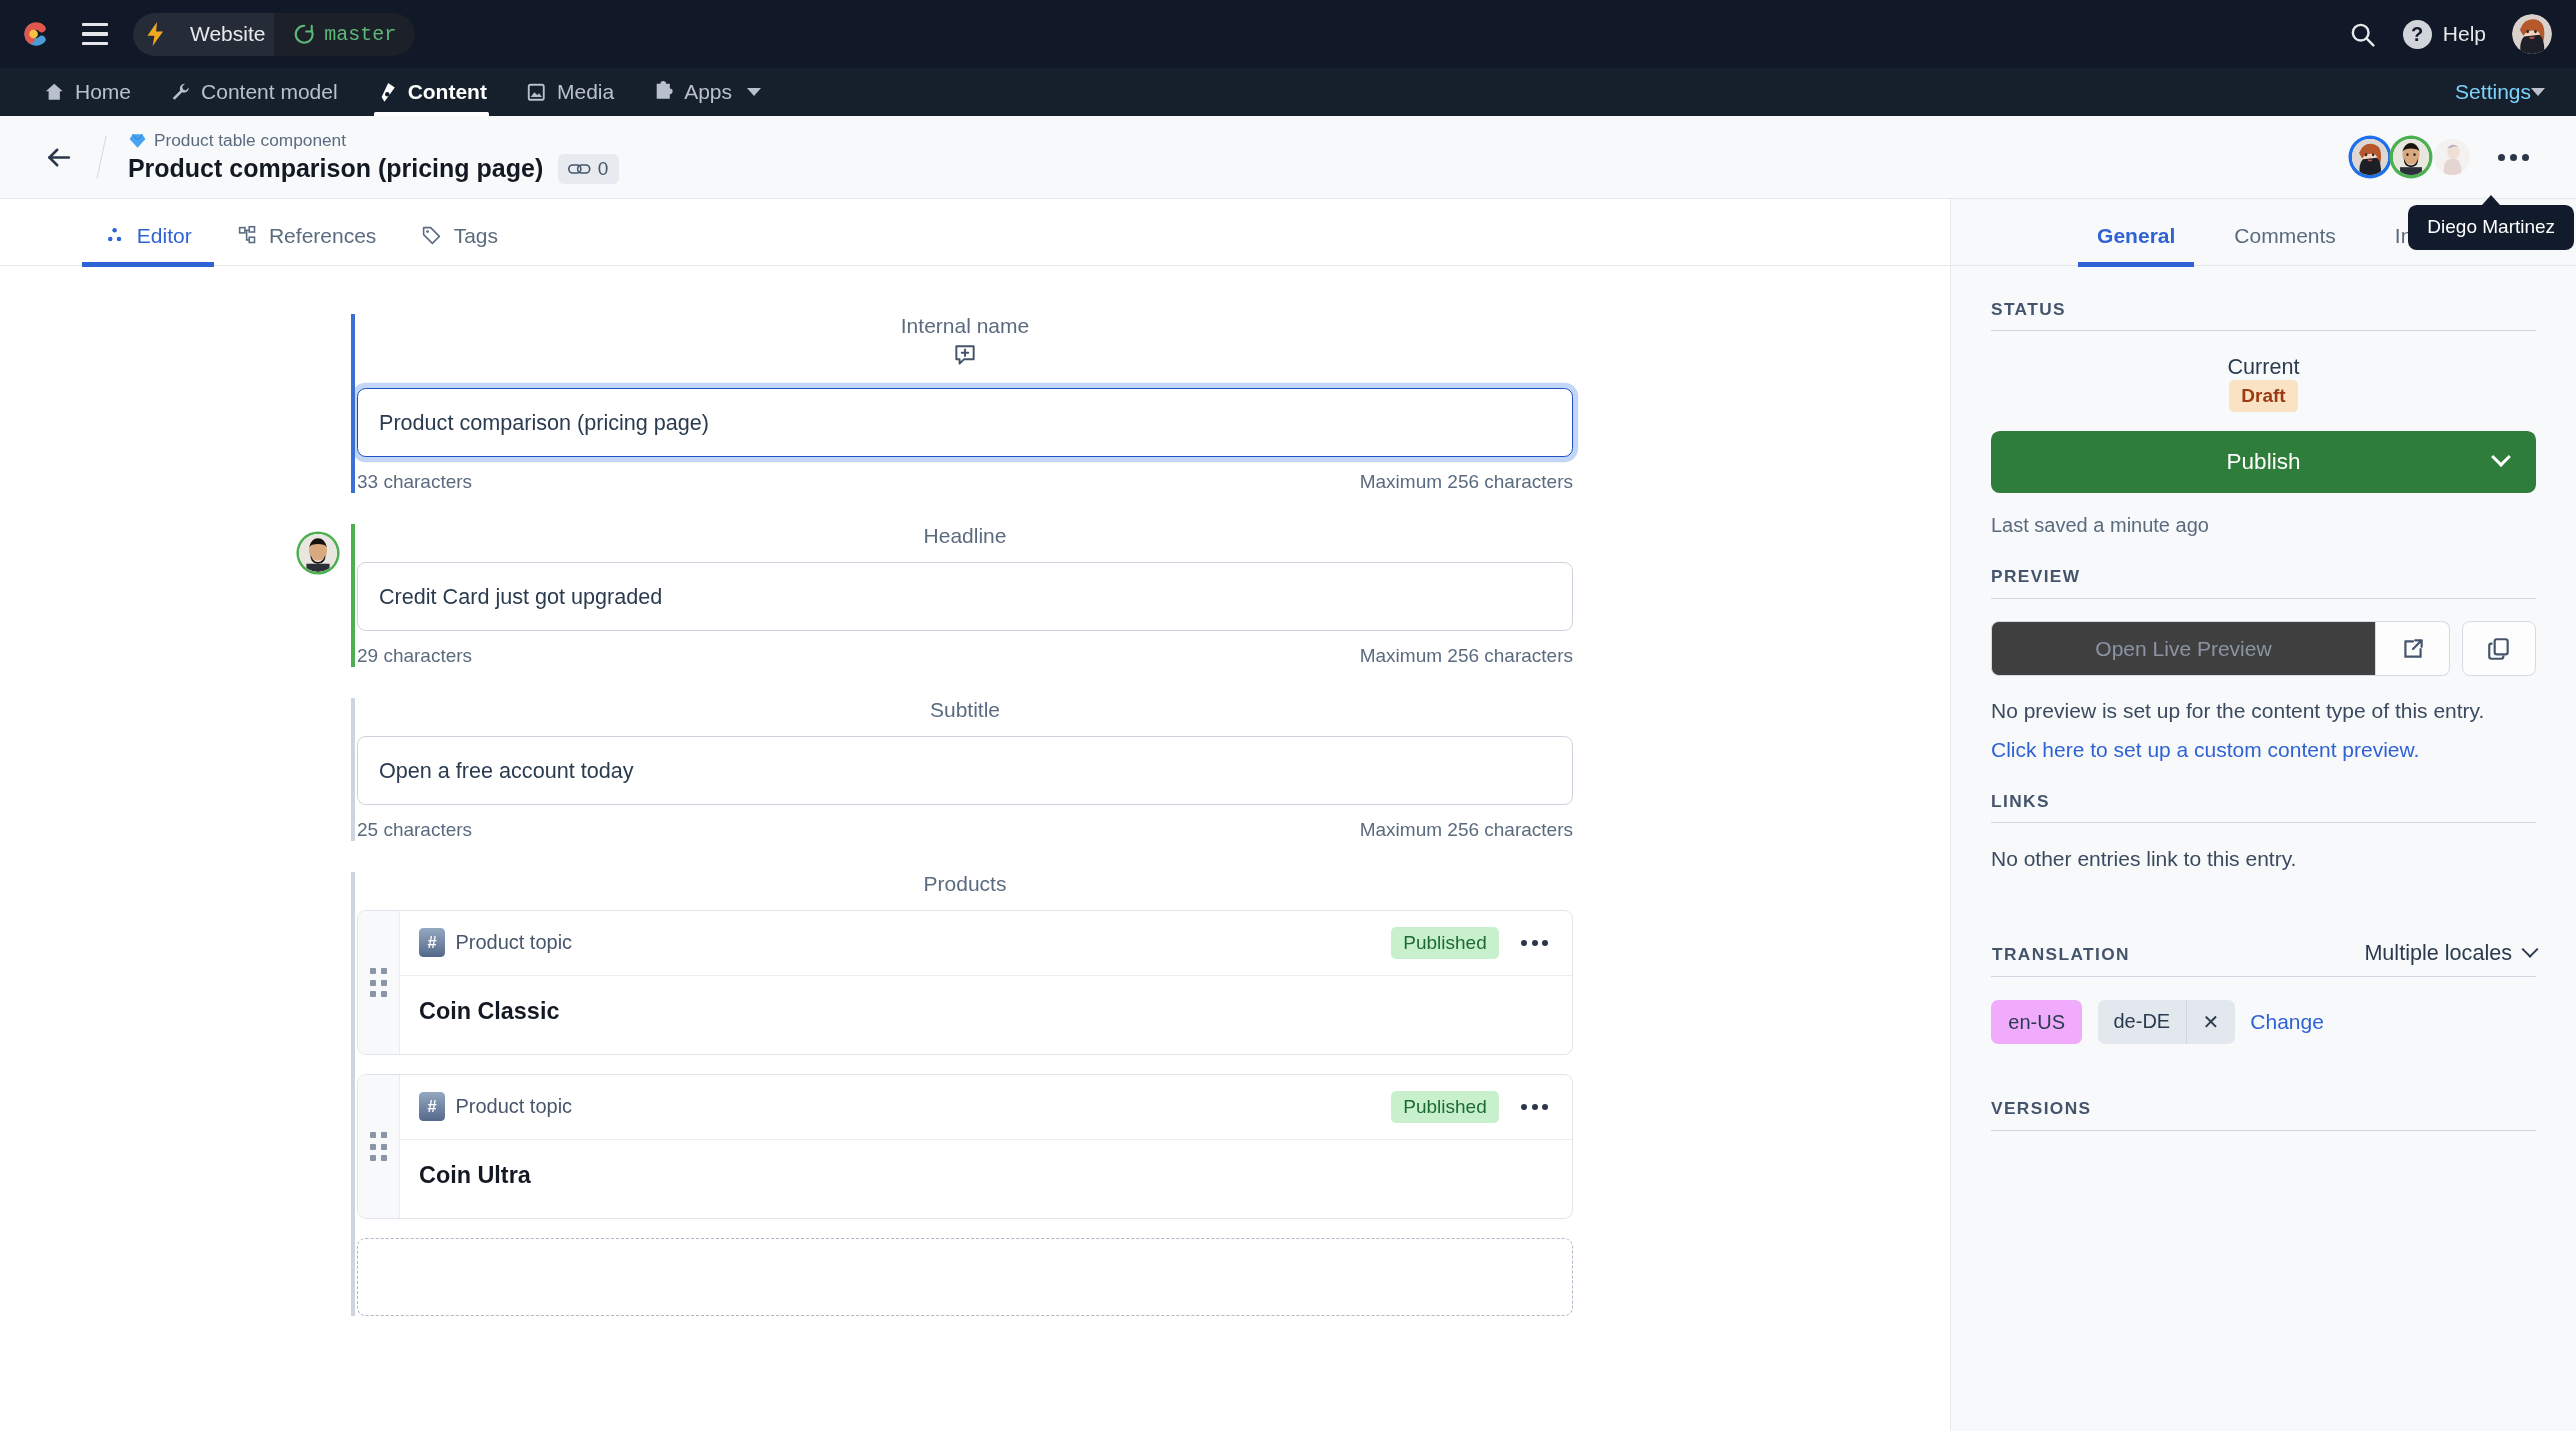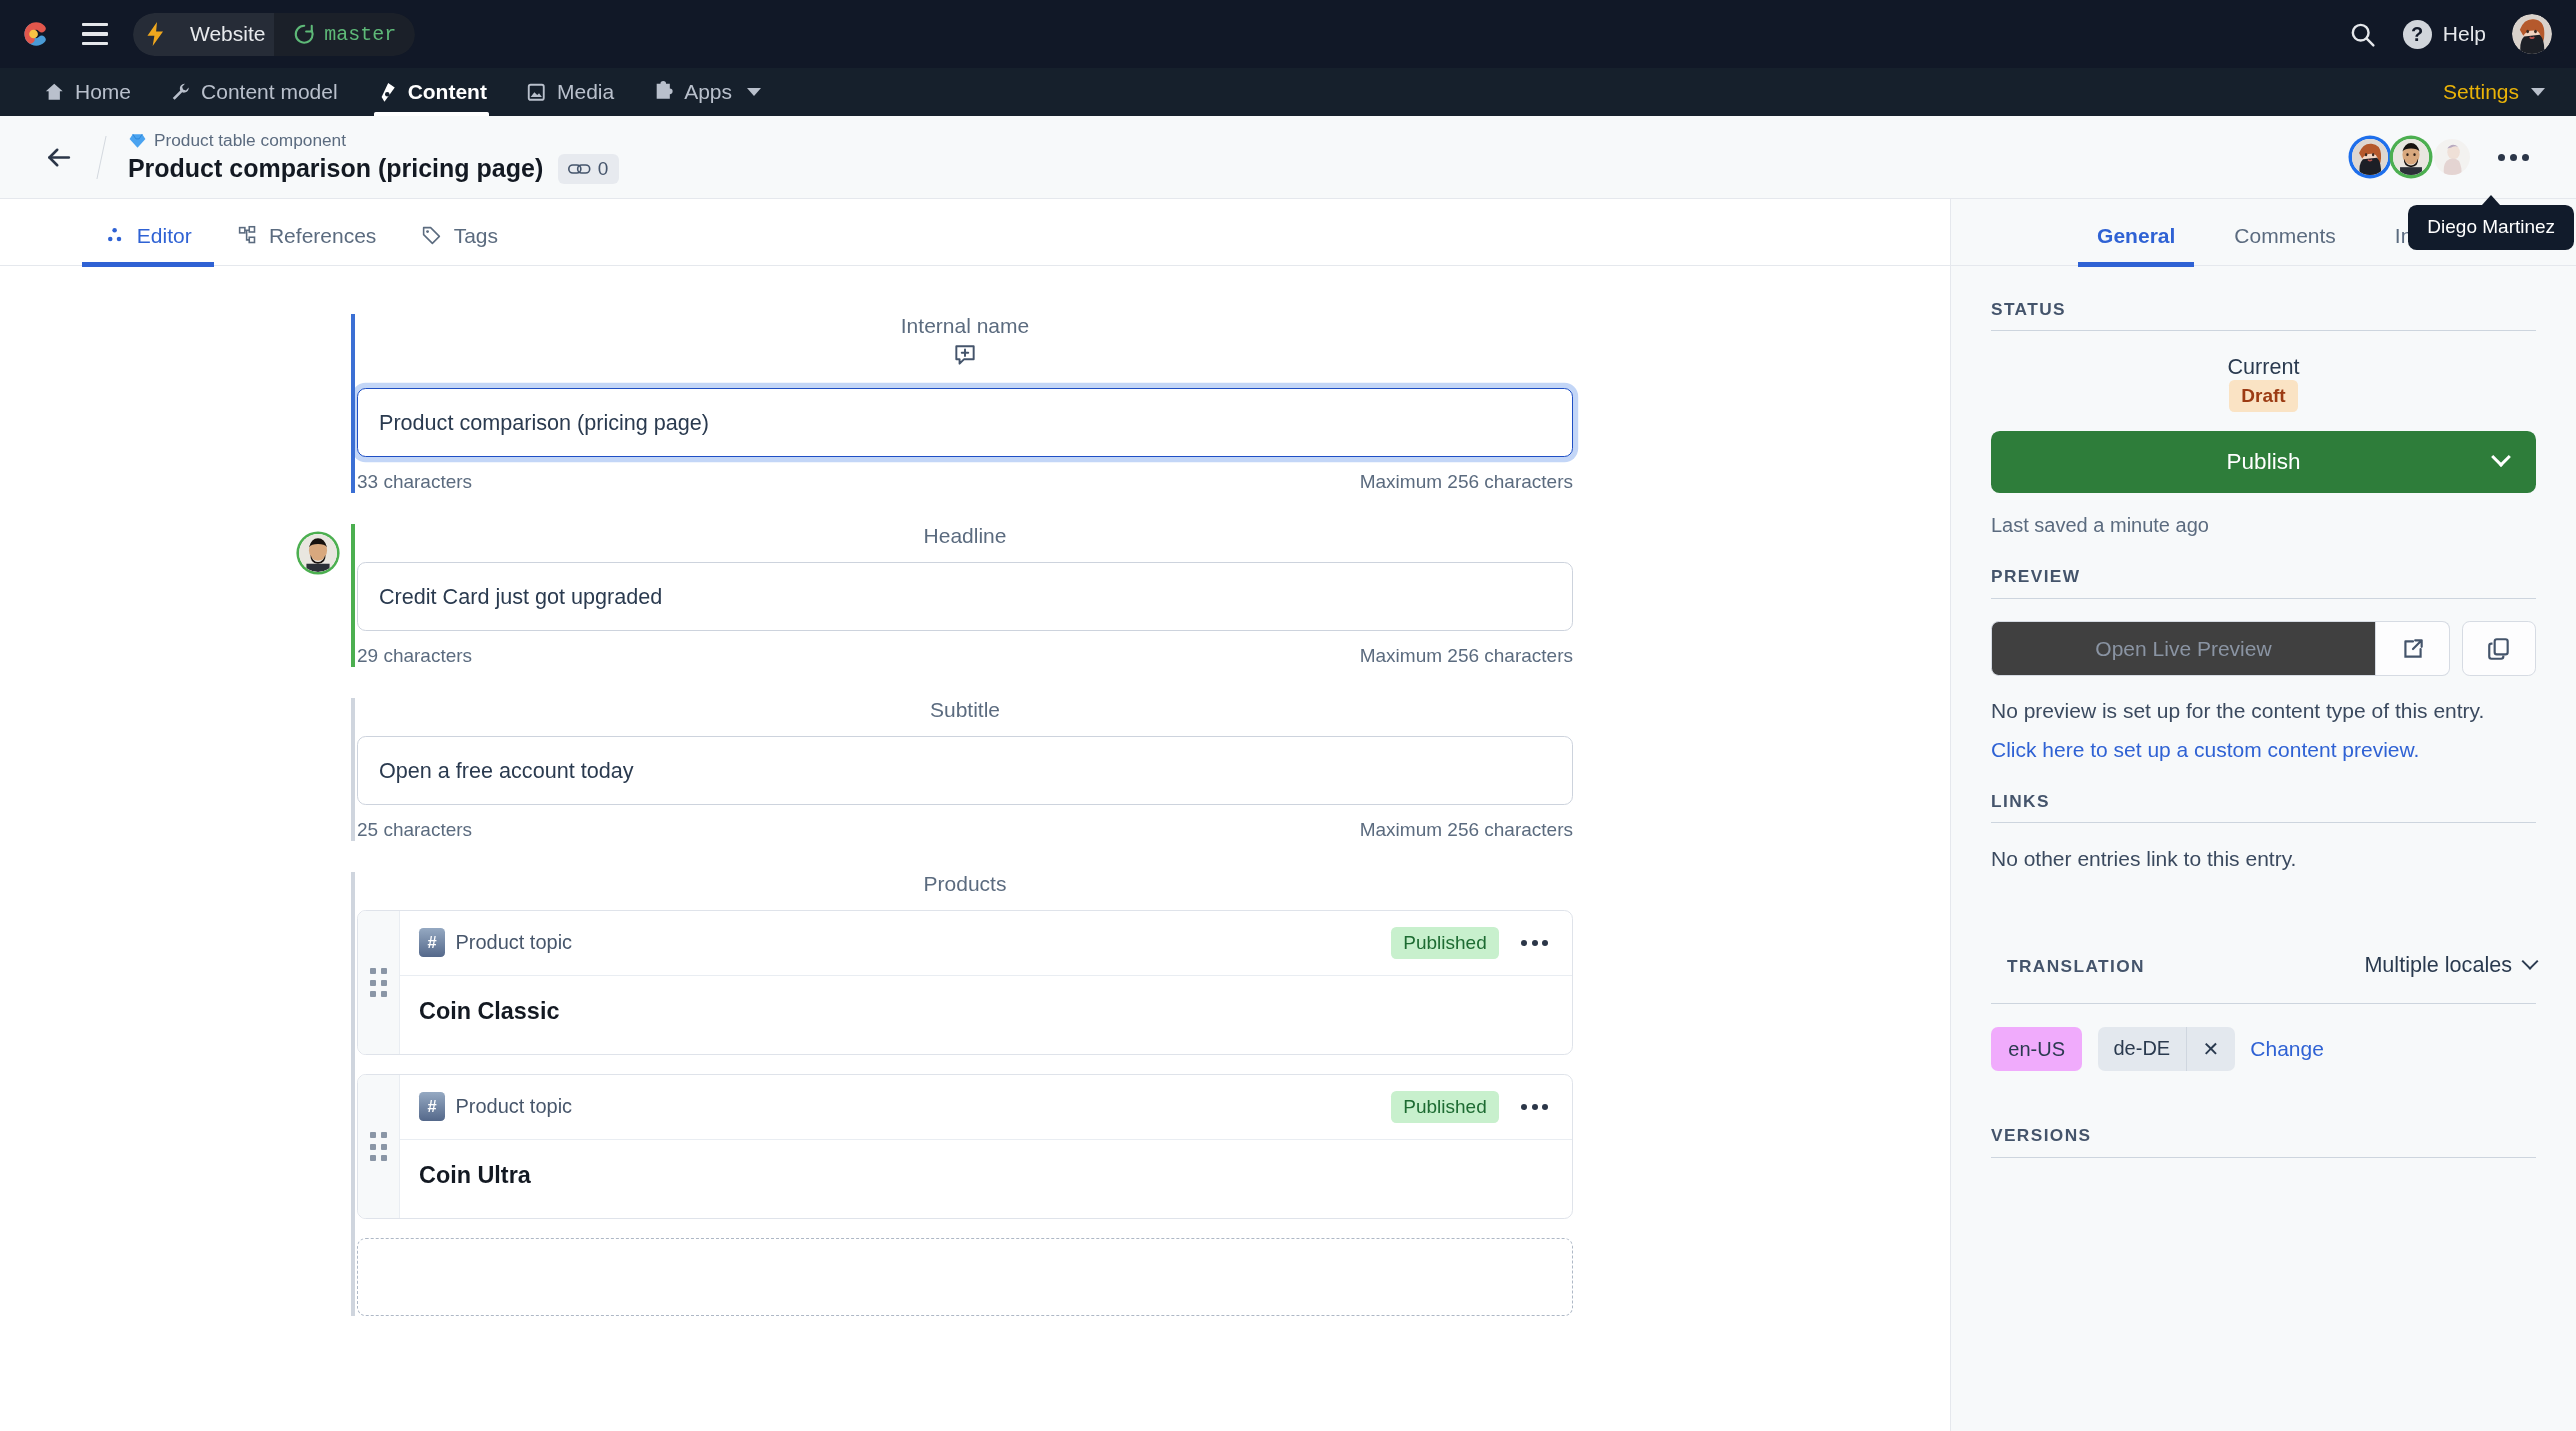--- a/index.html
+++ b/index.html
@@ -61,21 +61,21 @@
     display: flex; align-items: center; gap: 9.5px; padding: 0 19px;
     color: #b9c0cc; font-size: 21px; cursor: pointer; position: relative;
   }
   .nav-item.active { color: #ffffff; font-weight: bold; }
   .nav-item.active::after {
     content: ""; position: absolute; left: 17.3px; right: 17.3px; bottom: 0;
     height: 4.3px; background: #ffffff; border-radius: 1.7px 1.7px 0 0;
   }
   .nav-right { margin-left: auto; display: flex; align-items: center; }
   .settings-item {
-    display: flex; align-items: center; gap: 12px; color: #eab308; font-size: 21px;
+    display: flex; align-items: center; gap: 0; color: #7dd3fc; font-size: 21px;
     padding: 0 7px; cursor: pointer; margin-left: 13px;
   }
   .caret-down { width: 0; height: 0; border-left: 7.8px solid transparent; border-right: 7.8px solid transparent; border-top: 8.7px solid #b9c0cc; }
 
   
   .entry-header {
     height: 83px; background: #f7f9fa; border-bottom: 0.9px solid #e5e8ed;
     display: flex; align-items: center; padding: 0 35px; position: relative;
   }
   .back-arrow { width: 47px; height: 47px; display: flex; align-items: center; justify-content: center; cursor: pointer; }
@@ -186,21 +186,21 @@
   .side-tab { padding: 0 26px 17.3px 26px; color: #5b6b7f; font-size: 21px; cursor: pointer; position: relative; }
   .side-tab.active { color: #2f62d4; font-weight: bold; }
   .side-tab.active::after { content: ""; position: absolute; left: 7px; right: 7px; bottom: -1.7px; height: 4.3px; background: #2f62d4; }
 
   .side-body { padding: 33px 40px 0 40px; overflow: hidden; }
   .side-section-title {
     font-size: 17.3px; letter-spacing: 1.4px; color: #44546b; font-weight: bold;
     padding-bottom: 10.4px; border-bottom: 0.9px solid #cdd5de; margin-bottom: 22.5px;
   }
   .section-head-row { display: flex; align-items: baseline; justify-content: space-between; padding-bottom: 10.4px; border-bottom: 0.9px solid #cdd5de; margin-bottom: 22.5px; }
-  .section-head-row .side-section-title { border: none; padding: 0; margin: 16px; }
+  .section-head-row .side-section-title { border: none; padding: 0; margin: 1px; }
   .locale-select { display: flex; align-items: center; gap: 12px; font-size: 21.6px; color: #2a3a4f; cursor: pointer; }
   .chevron { width: 12px; height: 12px; border-right: 2.6px solid currentColor; border-bottom: 2.6px solid currentColor; transform: rotate(45deg) translate(-2.6px,-2.6px); }
 
   .status-row { display: flex; align-items: center; justify-content: space-between; margin-bottom: 19px; flex-direction: column; }
   .status-current { font-size: 21.6px; color: #2a3a4f; }
   .draft-badge { background: #fae3c4; color: #9c3b13; font-size: 19px; font-weight: bold; padding: 5.2px 12px; border-radius: 5.2px; }
   .publish-btn {
     height: 62px; background: #2e7d3a; border-radius: 8.7px; display: flex; align-items: center;
     justify-content: center; position: relative; color: #fff; font-size: 22.5px; cursor: pointer; margin-bottom: 21px;
   }

